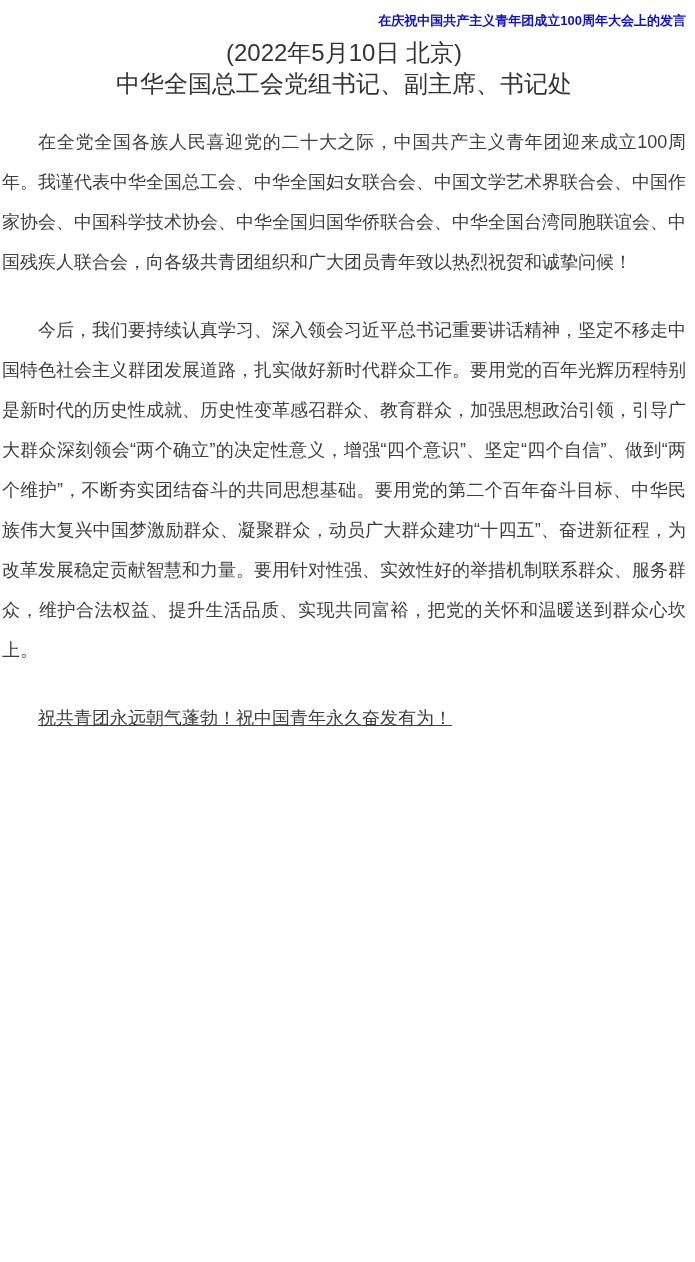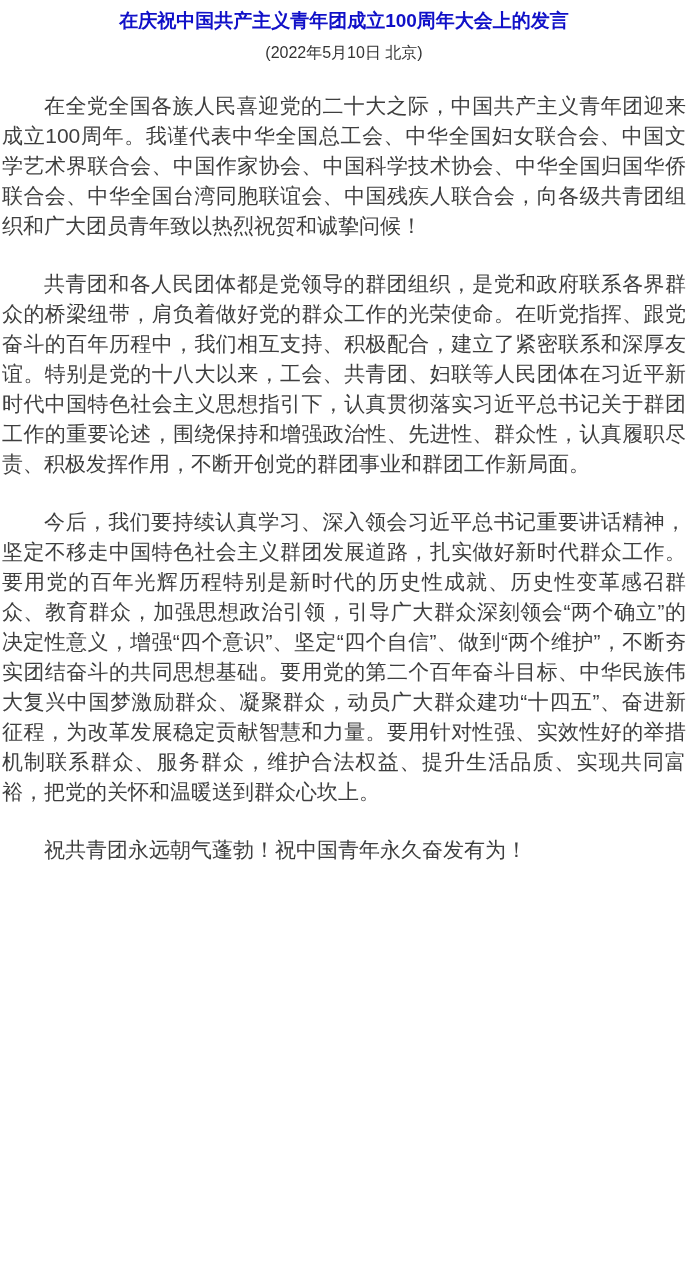--- a/index.html
+++ b/index.html
@@ -11,57 +11,58 @@
     font-family: "Liberation Sans", "DejaVu Sans", sans-serif;
   }
   .page {
     width: 695px;
     box-sizing: border-box;
     background: #ffffff;
     padding: 10px 9px 4px 2px;
     margin: 0;
   }
   .article-title {
-    font-size: 19px;
+    font-size: 13px;
     font-weight: 700;
     color: #1010c8;
-    text-align: center;
+    text-align: right;
     line-height: 22px;
     margin: 0;
   }
   .meta-line {
-    font-size: 16px;
+    font-size: 24px;
     color: #333333;
     text-align: center;
     line-height: 20px;
     margin-top: 11px;
   }
   .article-body p {
-    font-size: 21px;
-    line-height: 30px;
+    font-size: 18px;
+    line-height: 40px;
     color: #3e3e3e;
     text-align: justify;
     text-indent: 2em;
     margin: 28px 0;
   }
   .article-body p.closing {
     margin-bottom: 16px;
+    text-decoration: underline;
   }
 </style>
 </head>
 <body>
 
 <div class="page">
 
   <h1 class="article-title" style="color: rgb(16, 16, 200);">在庆祝中国共产主义青年团成立100周年大会上的发言</h1>
 
   <div class="meta-line">(2022年5月10日 北京)</div>
 
+  <div class="meta-line">中华全国总工会党组书记、副主席、书记处</div>
 
 
   <div class="article-body">
       <p>在全党全国各族人民喜迎党的二十大之际，中国共产主义青年团迎来成立100周年。我谨代表中华全国总工会、中华全国妇女联合会、中国文学艺术界联合会、中国作家协会、中国科学技术协会、中华全国归国华侨联合会、中华全国台湾同胞联谊会、中国残疾人联合会，向各级共青团组织和广大团员青年致以热烈祝贺和诚挚问候！</p>
-      <p>共青团和各人民团体都是党领导的群团组织，是党和政府联系各界群众的桥梁纽带，肩负着做好党的群众工作的光荣使命。在听党指挥、跟党奋斗的百年历程中，我们相互支持、积极配合，建立了紧密联系和深厚友谊。特别是党的十八大以来，工会、共青团、妇联等人民团体在习近平新时代中国特色社会主义思想指引下，认真贯彻落实习近平总书记关于群团工作的重要论述，围绕保持和增强政治性、先进性、群众性，认真履职尽责、积极发挥作用，不断开创党的群团事业和群团工作新局面。</p>
       <p>今后，我们要持续认真学习、深入领会习近平总书记重要讲话精神，坚定不移走中国特色社会主义群团发展道路，扎实做好新时代群众工作。要用党的百年光辉历程特别是新时代的历史性成就、历史性变革感召群众、教育群众，加强思想政治引领，引导广大群众深刻领会“两个确立”的决定性意义，增强“四个意识”、坚定“四个自信”、做到“两个维护”，不断夯实团结奋斗的共同思想基础。要用党的第二个百年奋斗目标、中华民族伟大复兴中国梦激励群众、凝聚群众，动员广大群众建功“十四五”、奋进新征程，为改革发展稳定贡献智慧和力量。要用针对性强、实效性好的举措机制联系群众、服务群众，维护合法权益、提升生活品质、实现共同富裕，把党的关怀和温暖送到群众心坎上。</p>
       <p class="closing">祝共青团永远朝气蓬勃！祝中国青年永久奋发有为！</p>
     </div>
 
 </div>
 
 </body></html>

